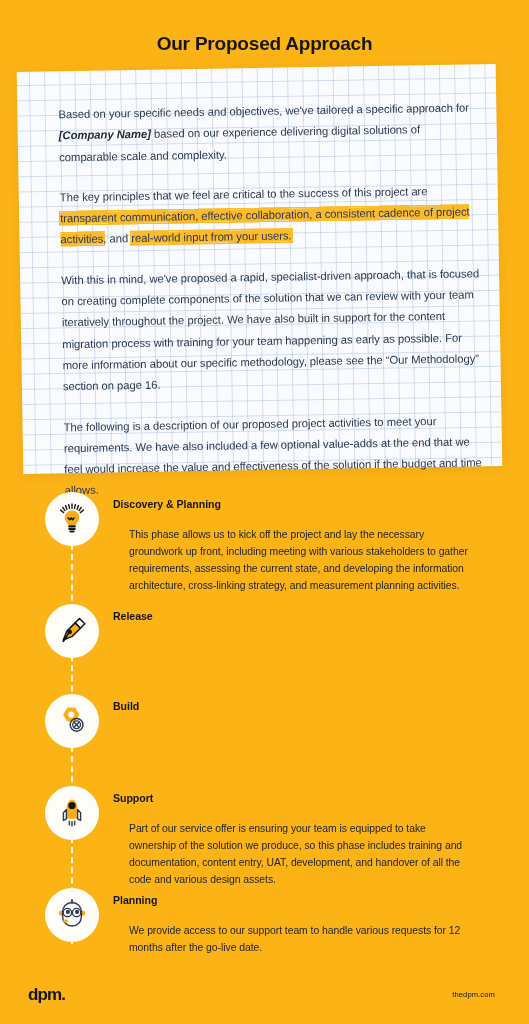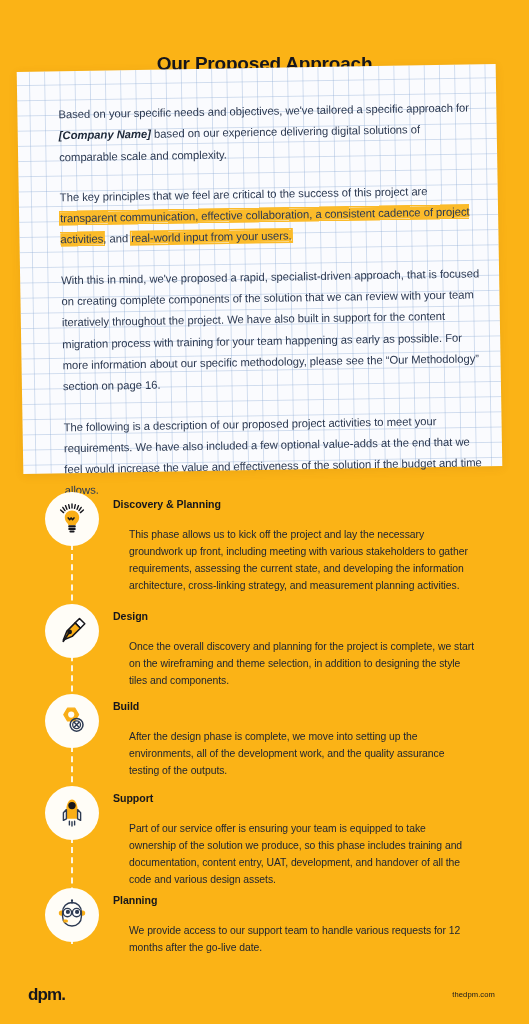--- a/index.html
+++ b/index.html
@@ -11,21 +11,20 @@
     position:relative;
   }
   .page{position:relative;width:529px;height:1024px;}
 
   
   .page-title{
     position:absolute;top:33px;left:0;width:529px;
     text-align:center;
     font-size:19px;font-weight:bold;color:#16161c;
     letter-spacing:-0.2px;
-    margin-top:20px;
   }
 
   
   .card-wrap{
     position:absolute;left:20px;top:68px;
     width:479px;height:402px;
     transform:rotate(-0.95deg);
     transform-origin:50% 50%;
   }
   .card{
@@ -157,38 +156,36 @@
     <div class="step" style="top:112px;">
       <div class="icon-circle">
         <svg width="34" height="34" viewBox="0 0 34 34">
           <path d="M24.5 4.5l5.3 5.3-4.4 4.4-5.3-5.3z" fill="#fff" stroke="#16161c" stroke-width="1.5" stroke-linejoin="round"></path>
           <path d="M20.1 8.9l5.3 5.3-8.2 8.2-8.9 3.6 3.6-8.9z" fill="#F9AE17" stroke="#16161c" stroke-width="1.5" stroke-linejoin="round"></path>
           <path d="M13.6 19.2l-5.3 8.1" stroke="#16161c" stroke-width="1.8" stroke-linecap="round"></path>
           <circle cx="14.6" cy="17.9" r="2.4" fill="#16161c"></circle>
         </svg>
       </div>
       <div class="step-body">
-        <div class="step-title">Design</div>
-        <p class="step-text">Once the overall discovery and planning for the project is complete, we start on the wireframing and theme selection, in addition to designing the style tiles and components.</p>
+        <div class="step-title">Release</div>
       </div>
     </div>
 
     <div class="step" style="top:202px;">
       <div class="icon-circle">
         <svg width="34" height="34" viewBox="0 0 34 34">
           <path d="M12.5 4.2l7.4 0 3.7 6.4-3.7 6.4-7.4 0-3.7-6.4z" fill="#F9AE17" stroke="#F9AE17" stroke-width="1.2" stroke-linejoin="round"></path>
           <circle cx="16.2" cy="10.6" r="3.1" fill="#FFFDF7"></circle>
           <circle cx="21.6" cy="20.8" r="6.4" fill="none" stroke="#2d3a52" stroke-width="1.5"></circle>
           <circle cx="21.6" cy="20.8" r="3.9" fill="none" stroke="#2d3a52" stroke-width="1.3"></circle>
           <path d="M19.4 18.6l4.4 4.4M23.8 18.6l-4.4 4.4" stroke="#2d3a52" stroke-width="1.4" stroke-linecap="round"></path>
         </svg>
       </div>
       <div class="step-body">
         <div class="step-title">Build</div>
-        <p class="step-text">After the design phase is complete, we move into setting up the environments, all of the development work, and the quality assurance testing of the outputs.</p>
       </div>
     </div>
 
     <div class="step" style="top:294px;">
       <div class="icon-circle">
         <svg width="34" height="34" viewBox="0 0 34 34">
           <path d="M17 3.5c3.2 0 5.6 4.4 5.6 10.2v9.1h-11.2v-9.1c0-5.8 2.4-10.2 5.6-10.2z" fill="#F9AE17"></path>
           <circle cx="17" cy="9.6" r="3.7" fill="#16161c"></circle>
           <path d="M11.4 13.6l-3 3.2v7.6l3-1.6z" fill="none" stroke="#2d3a52" stroke-width="1.4" stroke-linejoin="round"></path>
           <path d="M22.6 13.6l3 3.2v7.6l-3-1.6z" fill="none" stroke="#2d3a52" stroke-width="1.4" stroke-linejoin="round"></path>

